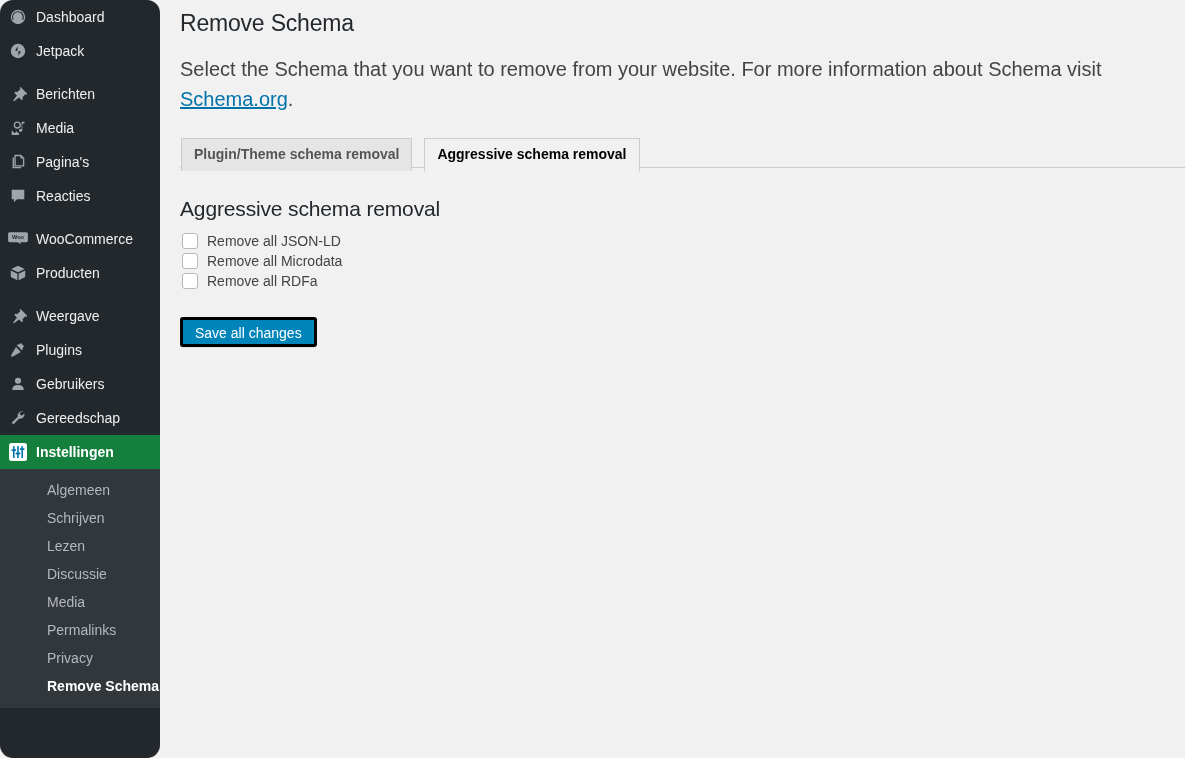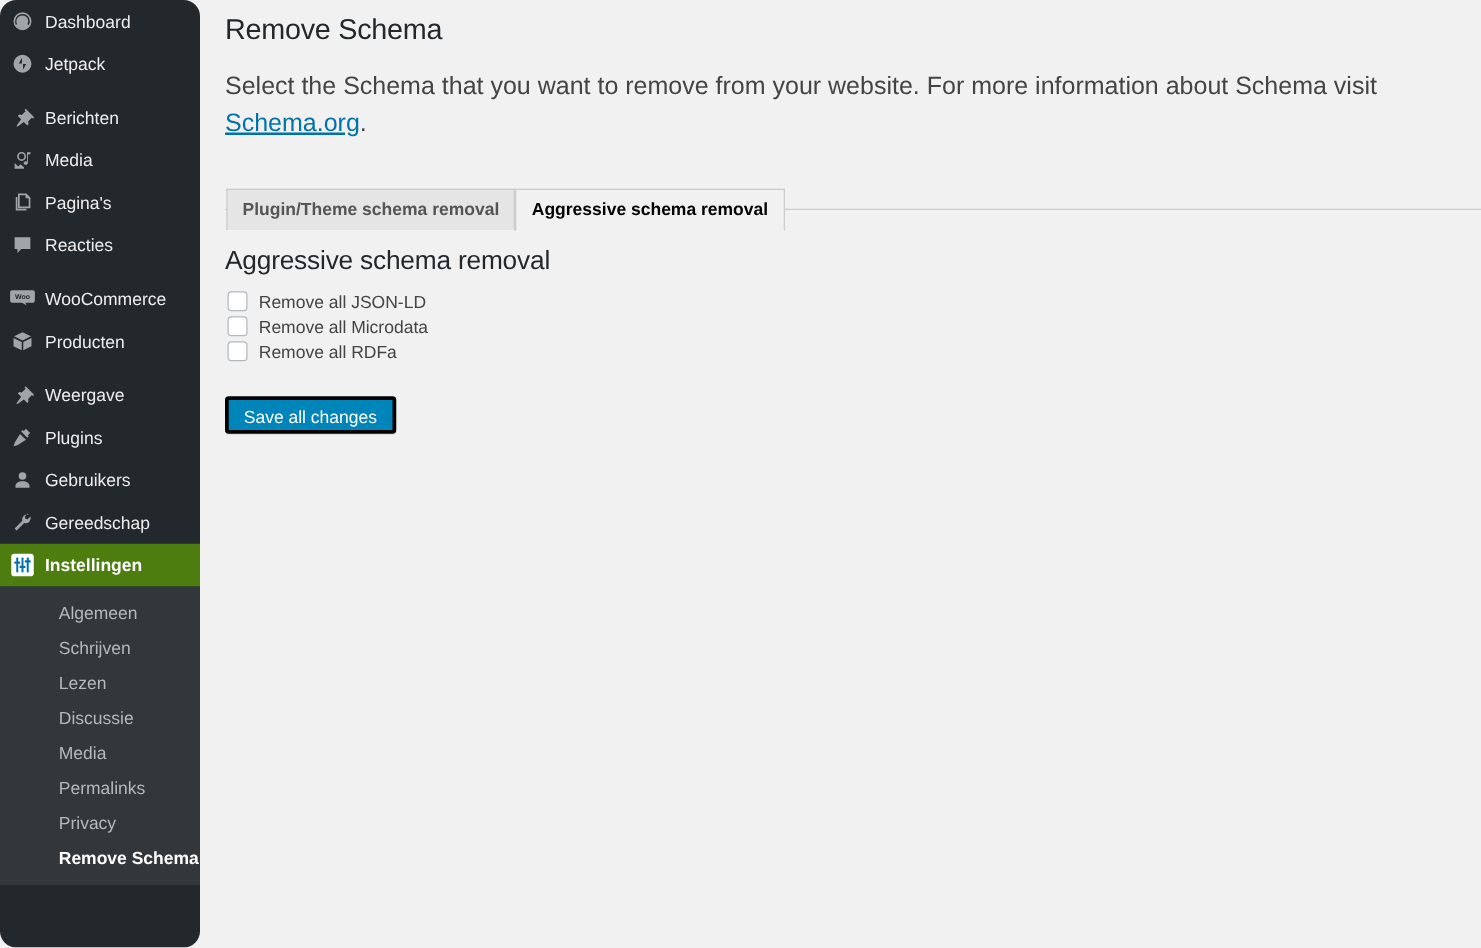--- a/index.html
+++ b/index.html
@@ -43,21 +43,21 @@
     width: 36px;
     min-width: 36px;
     display: flex;
     align-items: center;
     justify-content: center;
     color: #a0a5aa;
   }
   .menu-item .mi-label { color: #eee; }
 
   .menu-item.active {
-    background: #4d7c0f;
+    background: #15803d;
     color: #fff;
     font-weight: 600;
   }
   .menu-item.active .mi-icon { color: #fff; }
   .menu-item.active .mi-label { color: #fff; font-weight: 600; }
   .menu-item.active::after {
     content: "";
     position: absolute;
     right: -8px;
     top: 50%;
@@ -124,31 +124,31 @@
     margin-top: 21px;
     position: relative;
     height: 33px;
     border-bottom: 1px solid #ccc;
     width: calc(100% + 20px);
     padding-left: 1px;
   }
   .nav-tab {
     display: inline-block;
     position: relative;
-    top: 16px;
+    top: 3px;
     height: 33px;
     line-height: 31px;
     padding: 0 12px;
     font-size: 14px;
     font-weight: 600;
     color: #555;
     background: #e5e5e5;
     border: 1px solid #ccc;
     border-bottom: none;
-    margin-right: 0;
+    margin-right: 12px;
     vertical-align: top;
     cursor: pointer;
     text-decoration: none;
   }
   .nav-tab.active {
     background: #f1f1f1;
     color: #000;
     border-bottom: 1px solid #f1f1f1;
     margin-bottom: -1px;
     height: 34px;

